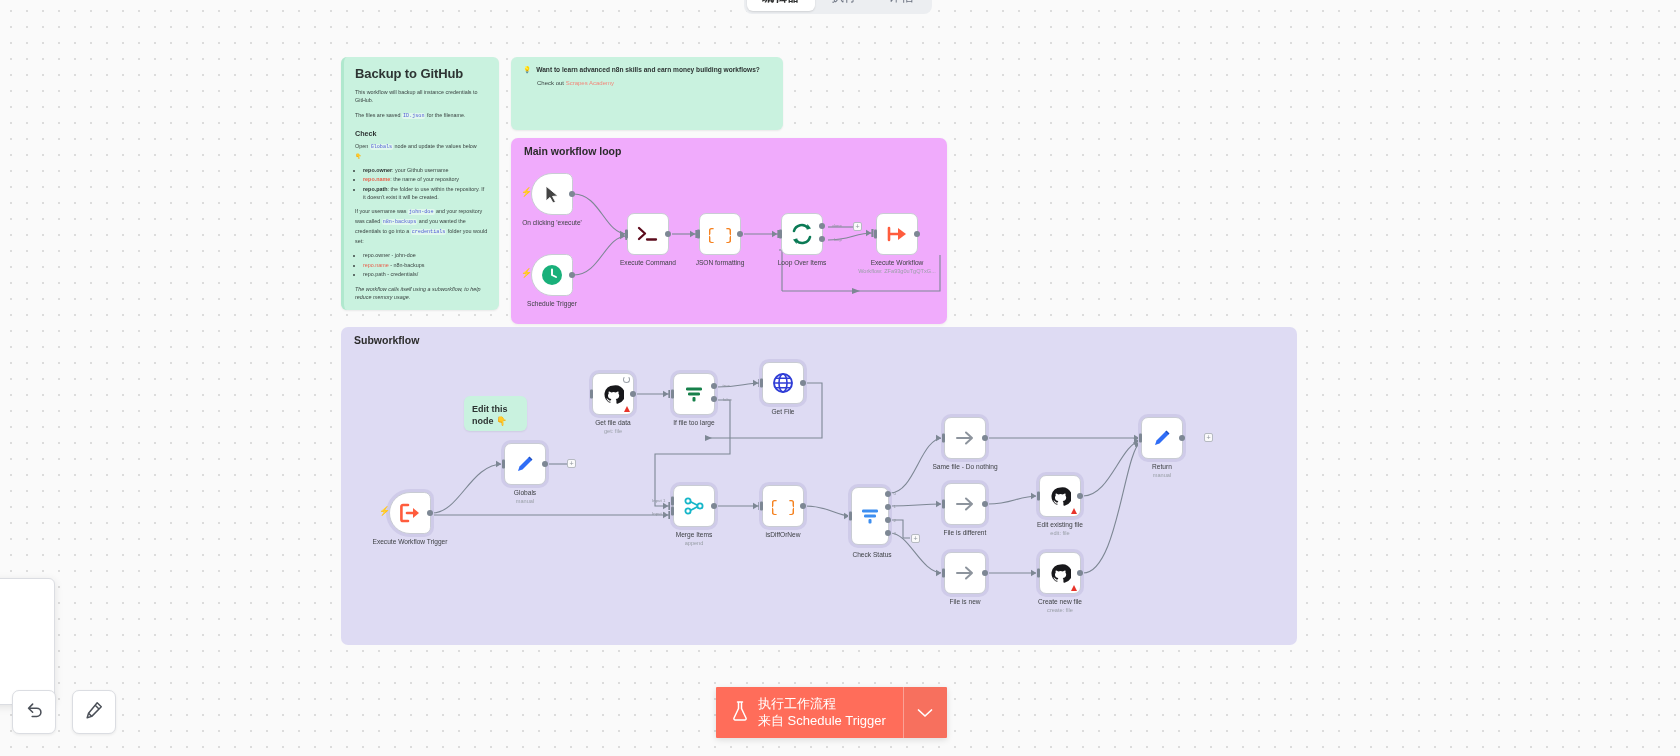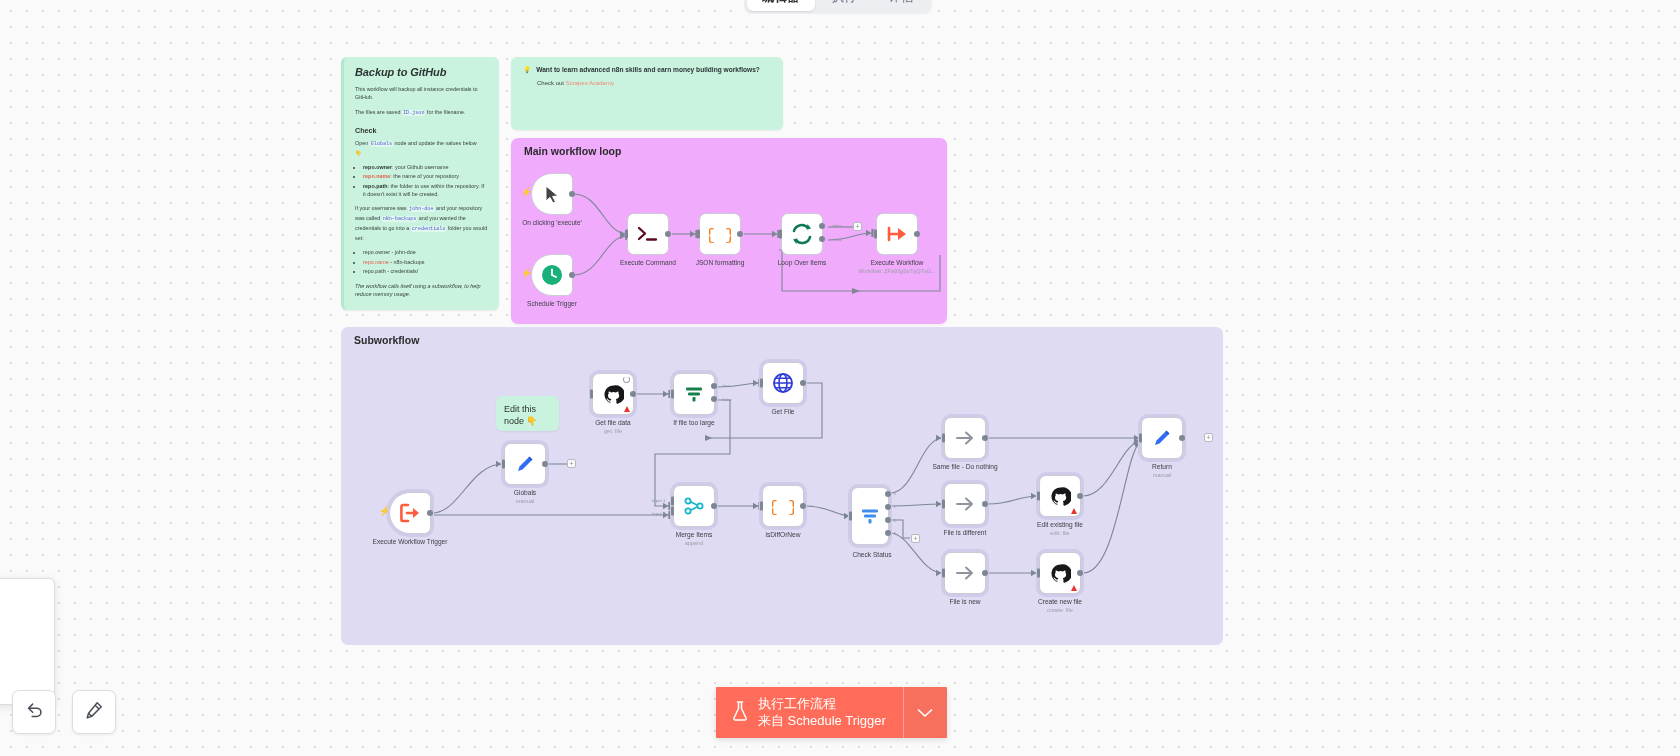--- a/index.html
+++ b/index.html
@@ -57,23 +57,22 @@
     overflow: hidden;
   }
   #sticky-docs {
     left: 341px; top: 57px; width: 158px; height: 253px;
     padding: 9px 11px;
     background: #c9f2df;
     border-left: 3px solid #b0e8ce;
   }
   #sticky-docs h3 {
     margin: 0 0 7px 0;
-    font-size: 11px; font-weight: 700; color: #2d3433;
+    font-size: 13px; font-weight: 700; color: #2d3433;
     letter-spacing: -.1px;
-    font-style: italic;
   }
   #sticky-docs h4 {
     margin: 8px 0 4px 0;
     font-size: 7.2px; font-weight: 700; color: #2d3433;
   }
   #sticky-docs p {
     margin: 0 0 6px 0;
     font-size: 5.4px; line-height: 1.55; color: #3b4543;
   }
   #sticky-docs ul {
@@ -102,41 +101,41 @@
     font-size: 6.6px; font-weight: 700; color: #2d3433;
     line-height: 1.3;
   }
   #sticky-academy .row2 {
     margin: 5px 0 0 14px;
     font-size: 6px; color: #3b4543;
   }
   #sticky-academy .lnk { color: #f2887b; }
 
   #sticky-edit {
-    left: 496px; top: 396px; width: 63px; height: 35px;
+    left: 464px; top: 396px; width: 63px; height: 35px;
     background: #c9f2df;
     padding: 7px 8px;
-    font-size: 9px; font-weight: 400; color: #2d3433; line-height: 1.35;
+    font-size: 9px; font-weight: 700; color: #2d3433; line-height: 1.35;
   }
 
   
   #group-main {
     position: absolute; left: 511px; top: 138px;
     width: 436px; height: 186px;
     background: #f0abfc;
     border-radius: 7px;
     box-shadow: 0 1px 3px rgba(0,0,0,.06);
   }
   #group-main .glabel {
     position: absolute; left: 13px; top: 7px;
     font-size: 10.5px; font-weight: 700; color: #2b2b2b;
   }
   #group-sub {
     position: absolute; left: 341px; top: 327px;
-    width: 882px; height: 318px;
+    width: 956px; height: 318px;
     background: #dedbf3;
     border-radius: 7px;
   }
   #group-sub .glabel {
     position: absolute; left: 13px; top: 7px;
     font-size: 10.5px; font-weight: 700; color: #2b2b2b;
   }
 
   
   #edges { position: absolute; inset: 0; pointer-events: none; z-index: 5; }

